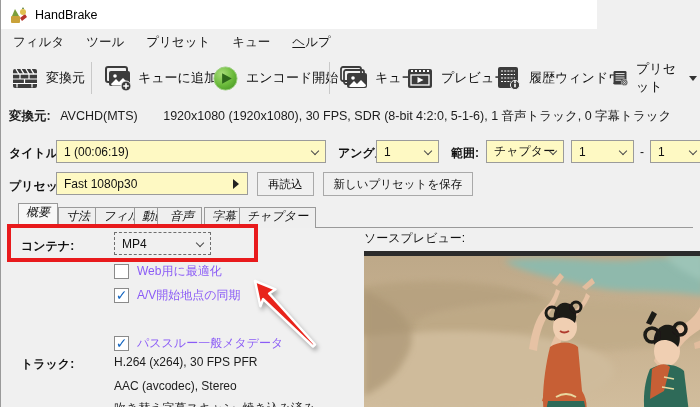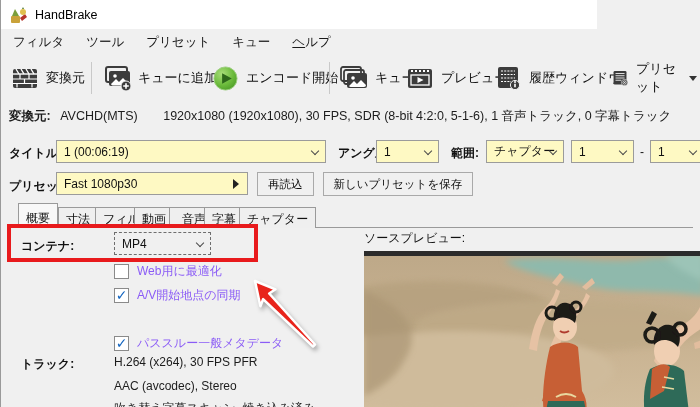--- a/index.html
+++ b/index.html
@@ -33,21 +33,21 @@
   .combo { position:absolute; height:23px; background:#fef9c3; border:1px solid #9b9b9b; display:flex; align-items:center; padding:0 22px 0 7px; font-size:12px; color:#111; white-space:nowrap; overflow:hidden; }
   .combo .chev { position:absolute; right:7px; top:7px; width:6px; height:6px; border-right:1.5px solid #4b4b4b; border-bottom:1.5px solid #4b4b4b; transform:rotate(45deg); }
   .combo .rarrow { position:absolute; right:8px; top:6px; width:0; height:0; border-top:5px solid transparent; border-bottom:5px solid transparent; border-left:6px solid #222; }
   .combo.focused { border:1px dashed #6e6e6e; }
   .pushbtn { height:24px; background:#f0f0f0; border:1px solid #a9a9a9; font-size:11.5px; color:#111; padding:0 10px; display:inline-flex; align-items:center; font-family:inherit; }
   .btnrow { position:absolute; left:256px; top:172px; display:flex; gap:9px; }
 
   
   .tabstrip { position:absolute; left:0; top:203px; width:700px; height:25px; }
   .tabline { position:absolute; left:8px; right:8px; bottom:0; height:1px; background:#9a9a9a; }
-  .tab { position:absolute; bottom:0; height:21px; background:#efefef; border:1px solid #9a9a9a; border-bottom:none; display:flex; align-items:flex-end; justify-content:center; font-size:12px; color:#111; padding:0 7px; }
+  .tab { position:absolute; bottom:0; height:21px; background:#efefef; border:1px solid #9a9a9a; border-bottom:none; display:flex; align-items:flex-start; justify-content:center; font-size:12px; color:#111; padding:0 7px;font-style:italic; }
   .tab.active { height:25px; background:#f8f8f8; border-bottom:1px solid #f8f8f8; z-index:2; }
 
   
   .red-box { position:absolute; left:6px; top:224px; width:251px; height:38px; border:4px solid #e81a1c; z-index:5; pointer-events:none; }
   .cbrow { position:absolute; left:113px; display:flex; align-items:center; gap:8px; }
   .cb { width:15px; height:15px; background:#fff; border:1px solid #8a8a8a; display:flex; align-items:center; justify-content:center; }
   .cb .mark { display:none; color:#1566c0; font-size:14px; font-weight:bold; line-height:1; margin-top:-2px; }
   .cb.checked .mark { display:block; }
   .cblabel { font-size:12px; color:#8b5cf6; white-space:nowrap;text-align:center; }
   .trackline { position:absolute; left:113px; font-size:12px; color:#1c1c1c; white-space:nowrap; }
@@ -224,21 +224,21 @@
       </div>
     <div class="tab" style="left:57px;">
         <span>寸法</span>
       </div>
     <div class="tab" style="left:94px;">
         <span>フィルタ</span>
       </div>
     <div class="tab" style="left:133px;">
         <span>動画</span>
       </div>
-    <div class="tab" style="left:168px;padding-left:12px;">
+    <div class="tab" style="left:156px;padding-left:12px;">
         <span>音声</span>
       </div>
     <div class="tab" style="left:203px;margin-top:46px;">
         <span>字幕</span>
       </div>
     <div class="tab" style="left:238px;">
         <span>チャプター</span>
       </div>
   </div>
 

